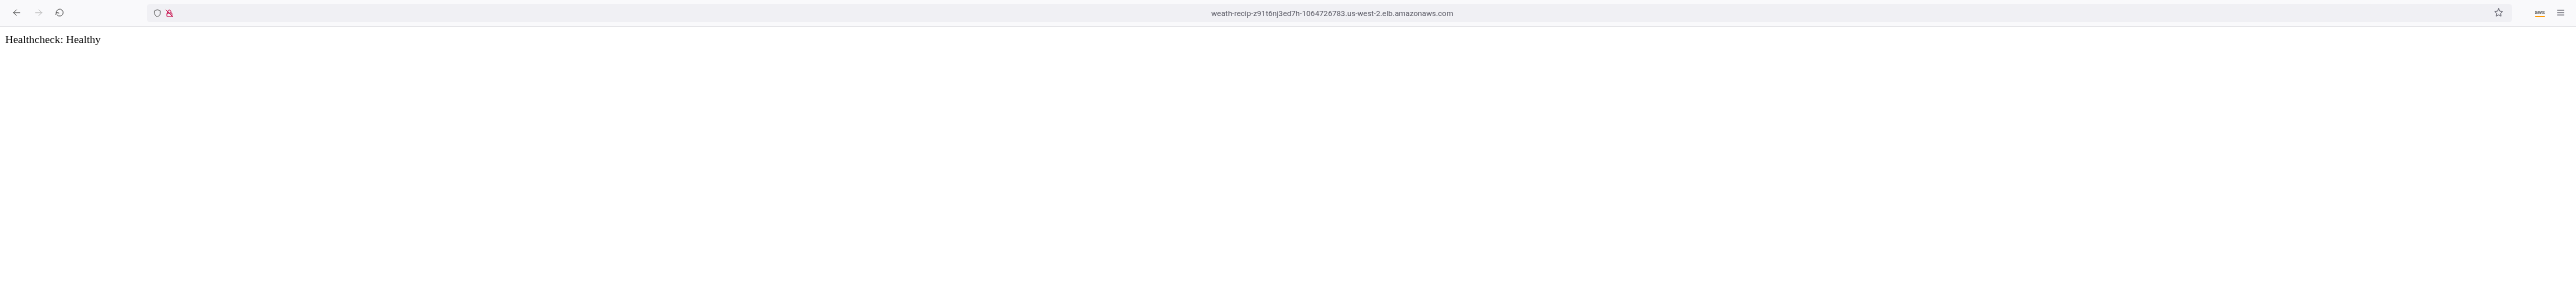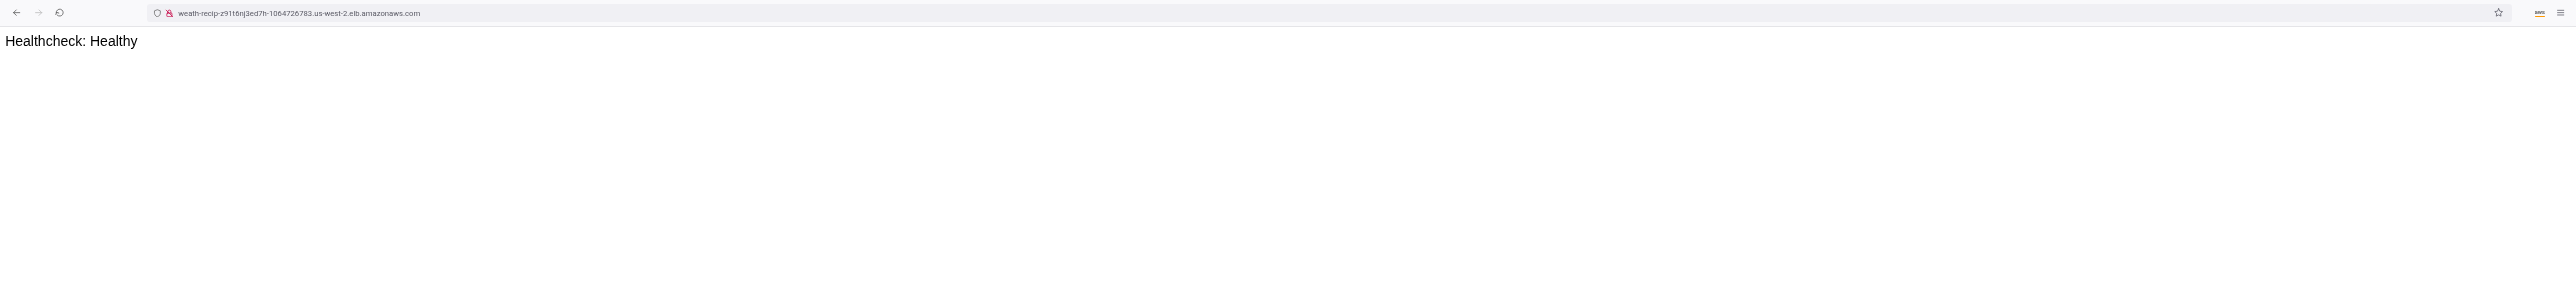--- a/index.html
+++ b/index.html
@@ -58,20 +58,21 @@
       color: #666;
     }
     .url-icon.insecure { color: #c50042; }
     .url-text {
       flex: 1;
       font-size: 7.7px;
       color: #5b5b66;
       white-space: nowrap;
       overflow: hidden;
       text-overflow: ellipsis;
+      text-align: center;
     }
     .url-right {
       display: flex;
       align-items: center;
       gap: 3.1px;
       margin-left: auto;
     }
     .right-buttons {
       display: flex;
       align-items: center;
@@ -90,22 +91,22 @@
       position: absolute;
       left: 0;
       right: 0;
       bottom: -0.5px;
       height: 1.5px;
       border-radius: 1px;
       background: #ff9900;
     }
     .content {
       padding: 6.2px 5.2px;
-      font-family: Liberation Sans, sans-serif;
-      font-size: 14px;
+      font-family: Liberation Serif, serif;
+      font-size: 11px;
       white-space: pre;
       color: #000;
     }
   </style>
 </head>
 <body>
 
 <div class="toolbar">
   <div class="nav-buttons">
     <div class="icon-btn">

